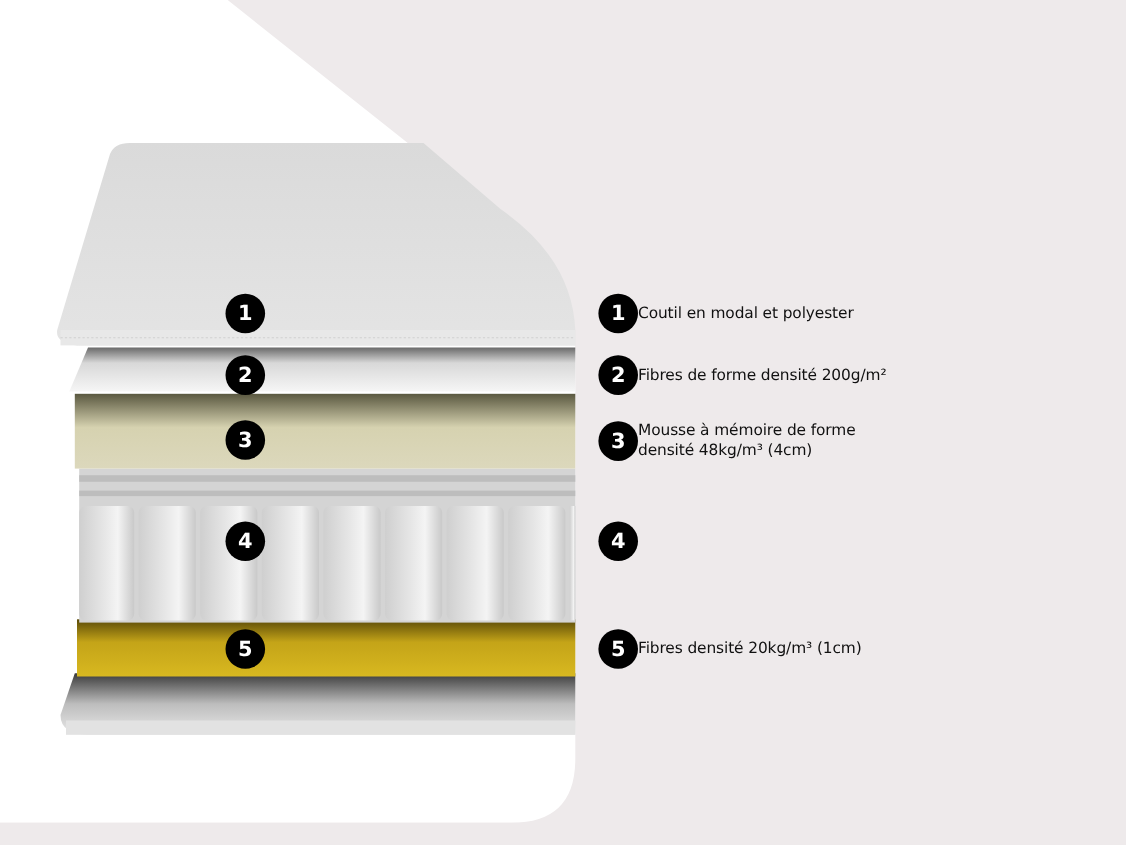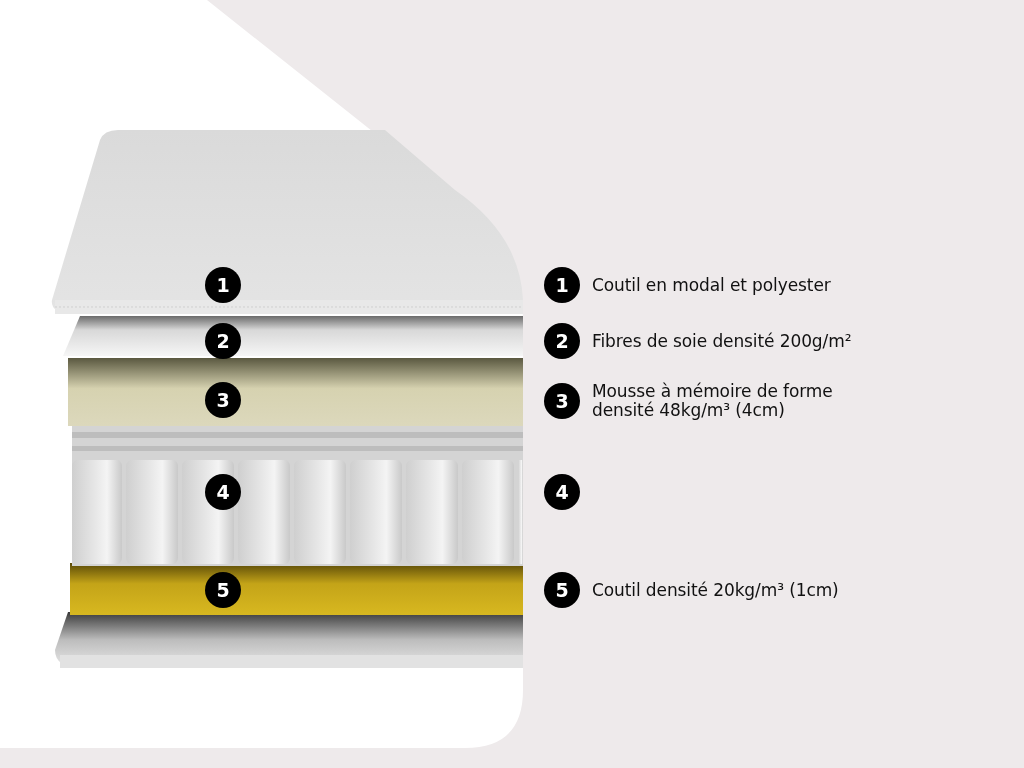--- a/index.html
+++ b/index.html
@@ -19,21 +19,21 @@
     position:absolute; width:36px; height:36px; border-radius:50%;
     background:#000; color:#fff; display:flex; align-items:center; justify-content:center;
     font-family:"DejaVu Sans", sans-serif; font-size:19px; font-weight:bold;
     transform:translate(-50%,-50%);
   }
   .legend-row {
     position:absolute; left:544px; display:flex; align-items:center;
   }
   .legend-row .badge { position:relative; transform:none; flex:0 0 36px; }
   .legend-text {
-    margin-left:12px; color:#111; font-size:17px; line-height:19px;
+    color:#111; font-size:14px; line-height:19px;
     font-family:"DejaVu Sans", sans-serif; letter-spacing:-0.1px;
     white-space:pre-line;
   }
 </style>
 </head>
 <body>
 
 <div class="white-panel">
   <svg width="524" height="748" viewBox="0 0 524 748">
     <path d="M0 0 L207 0 L440 185 Q523 245 523 320 L523 690 Q523 748 465 748 L0 748 Z" fill="#ffffff"></path>
@@ -112,26 +112,26 @@
 <div class="badge" style="left:223px;top:400px;">3</div>
 <div class="badge" style="left:223px;top:492px;">4</div>
 <div class="badge" style="left:223px;top:590px;">5</div>
 
 <div class="legend-row" style="top:267px;">
   <div class="badge">1</div>
   <div class="legend-text">Coutil en modal et polyester</div>
 </div>
 <div class="legend-row" style="top:323px;">
   <div class="badge">2</div>
-  <div class="legend-text">Fibres de soie densité 200g/m²</div>
+  <div class="legend-text">Fibres de forme densité 200g/m²</div>
 </div>
 <div class="legend-row" style="top:382px;">
   <div class="badge">3</div>
   <div class="legend-text">Mousse à mémoire de forme
 densité 48kg/m³ (4cm)</div>
 </div>
 <div class="legend-row" style="top:474px;">
   <div class="badge">4</div>
 </div>
 <div class="legend-row" style="top:572px;">
   <div class="badge">5</div>
-  <div class="legend-text">Coutil densité 20kg/m³ (1cm)</div>
+  <div class="legend-text">Fibres densité 20kg/m³ (1cm)</div>
 </div>
 
 </body></html>

